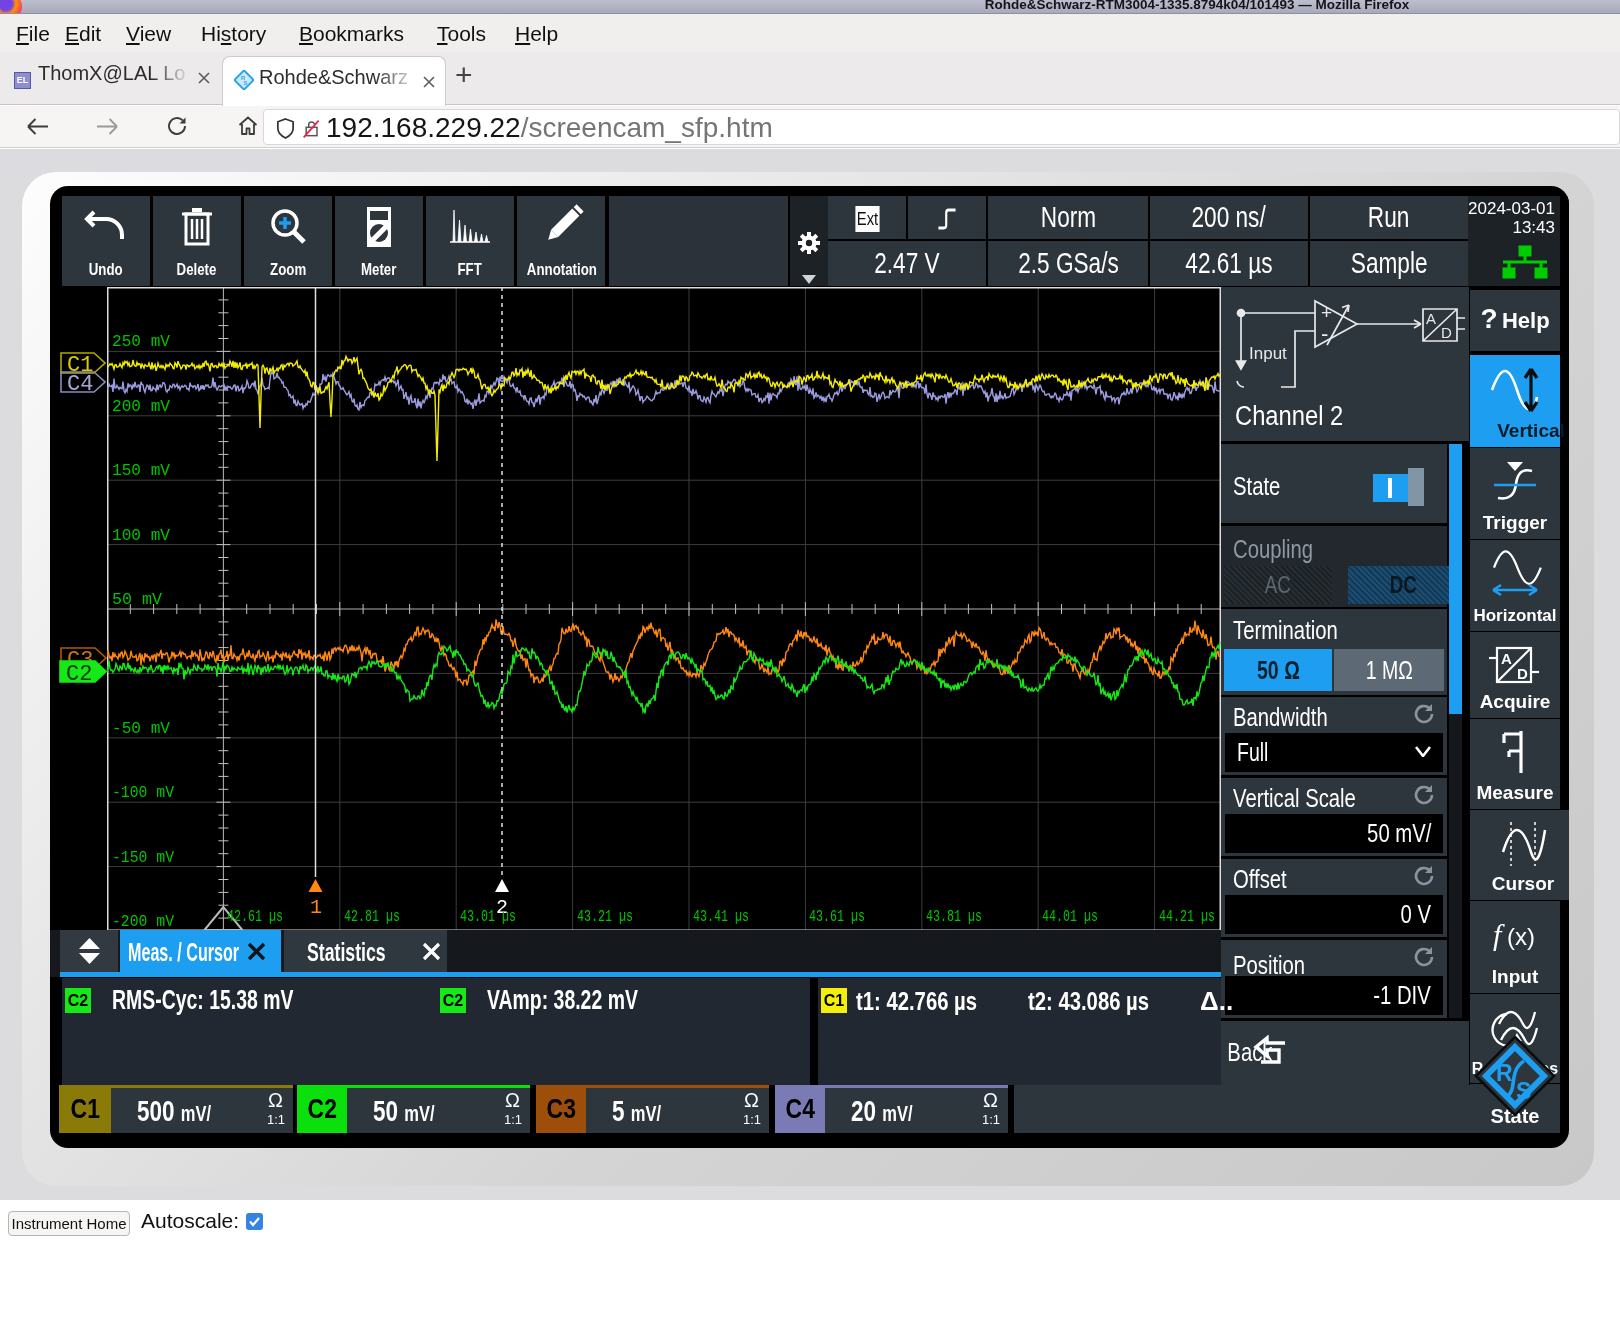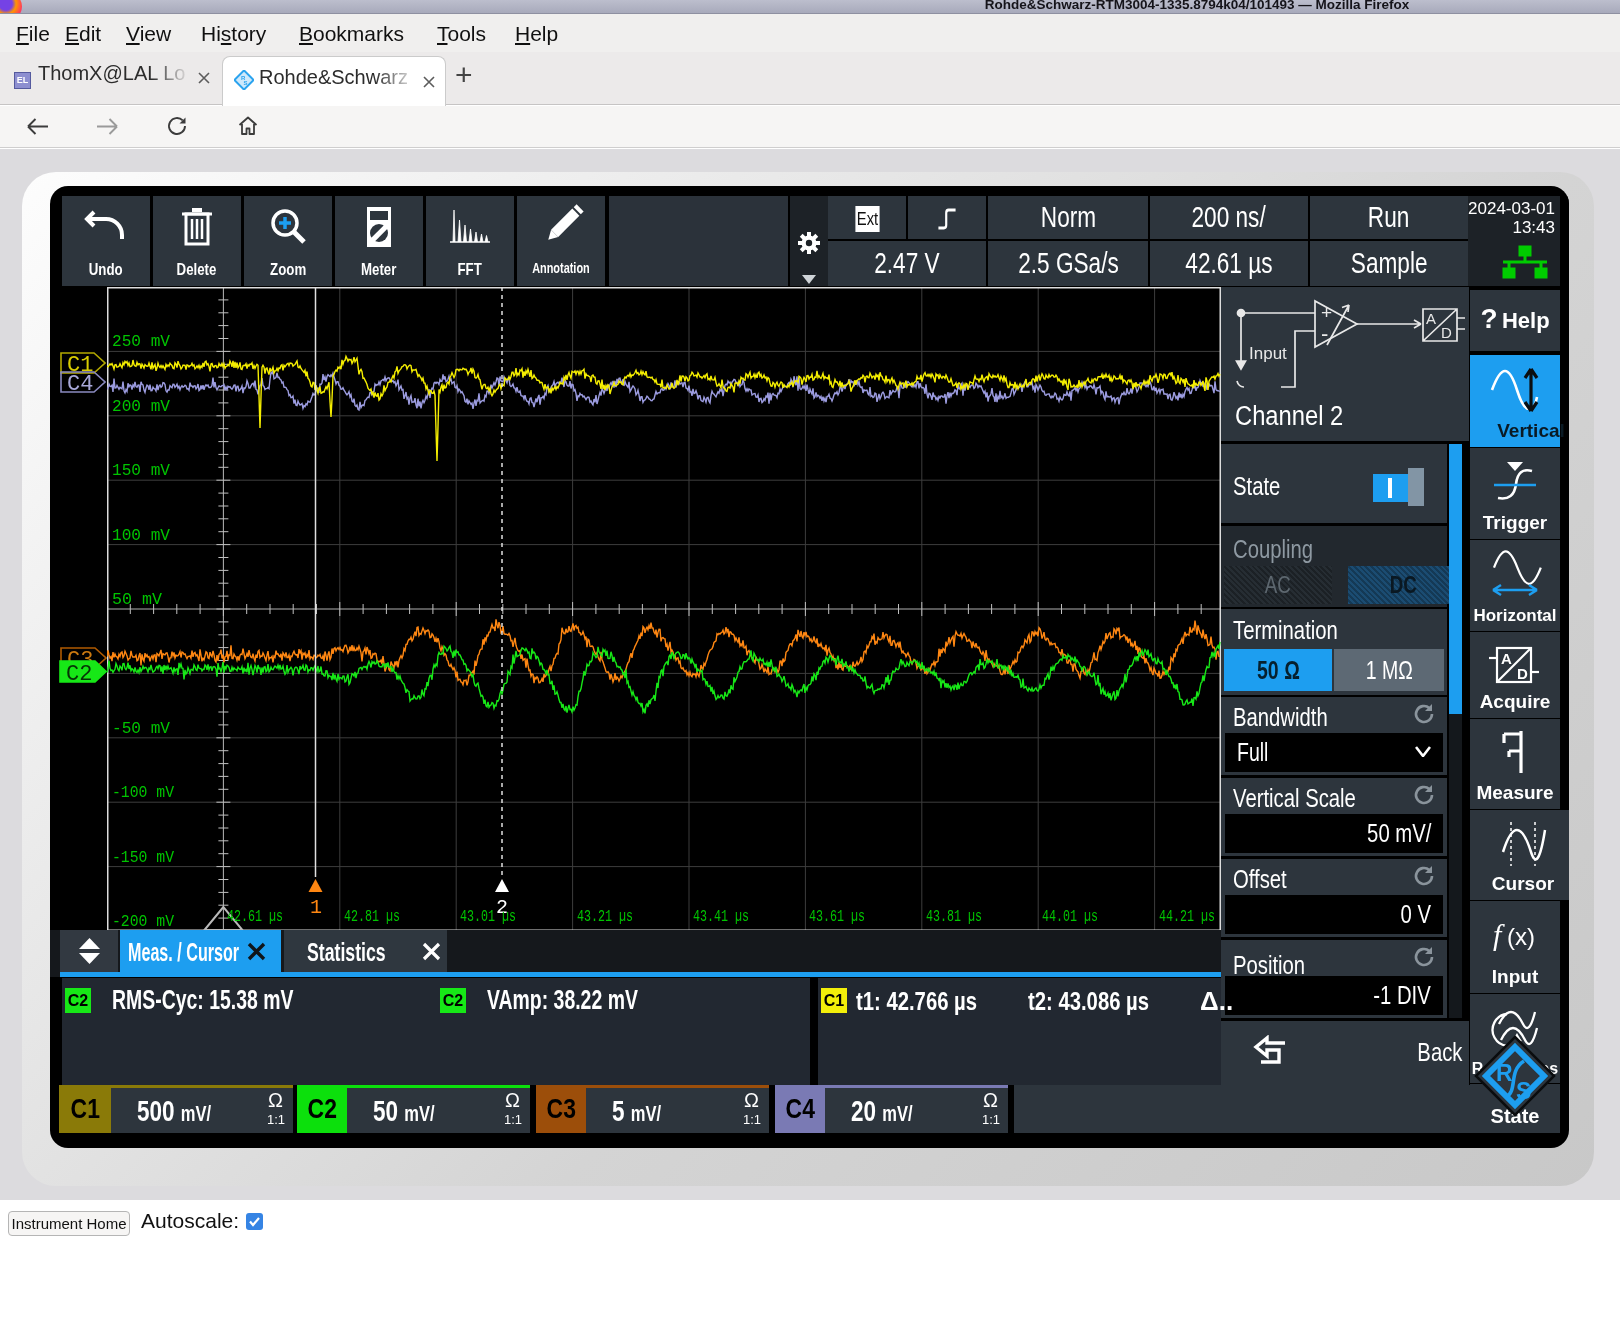--- a/index.html
+++ b/index.html
@@ -54,20 +54,31 @@
  <svg class="abs" style="left:95px;top:10px" width="25" height="21" viewBox="0 0 25 21">
       <path d="M2 10.5h20M22 10.5l-7.5-7.5M22 10.5l-7.5 7.5" stroke="#9a9a9a" stroke-width="1.9" fill="none"></path>
     </svg>
  <svg class="abs" style="left:166px;top:9px" width="22" height="22" viewBox="0 0 22 22">
       <path d="M19 11a8 8 0 1 1-2.3-5.6" stroke="#3c3c3c" stroke-width="1.9" fill="none"></path>
       <path d="M19.5 2.5v6h-6z" fill="#3c3c3c"></path>
     </svg>
  <svg class="abs" style="left:237px;top:9px" width="22" height="22" viewBox="0 0 22 22">
       <path d="M2.5 10L11 2.5l8.5 7.5M5 9v10h4.5v-5.5h3V19H17V9" stroke="#3c3c3c" stroke-width="1.8" fill="none" stroke-linejoin="round"></path>
     </svg>
+ <div class="abs" style="left:263px;top:3px;width:1357px;height:36px;background:#fff;border:1px solid #d8d8d8;border-radius:4px">
+  <svg class="abs" style="left:11px;top:7px" width="21" height="23" viewBox="0 0 22 24">
+        <path d="M11 2l8 3v7c0 5-4 8-8 10-4-2-8-5-8-10V5z" stroke="#333" stroke-width="1.8" fill="none"></path>
+      </svg>
+  <svg class="abs" style="left:38px;top:8px" width="20" height="22" viewBox="0 0 24 24">
+        <rect x="5" y="10" width="13" height="10" stroke="#555" stroke-width="1.8" fill="none"></rect>
+        <path d="M8 10V7a3.5 3.5 0 0 1 7 0" stroke="#555" stroke-width="1.8" fill="none"></path>
+        <path d="M2 22L20 2" stroke="#e22850" stroke-width="2.2"></path>
+      </svg>
+  <div class="abs" style="left:62px;top:2px;font-size:28px;color:#151515">192.168.229.22<span style="color:#757575">/screencam_sfp.htm</span></div>
+ </div>
 </div>
 
 <div class="abs" style="left:0;top:149px;width:1620px;height:1051px;background:#dcdbde"></div>
 
 <div class="abs" style="left:22px;top:172px;width:1572px;height:1014px;border-radius:34px;background:linear-gradient(135deg,#fdfdfd,#d4d4d4 60%,#c8c8c8)"></div>
 <div class="abs" style="left:50px;top:186px;width:1519px;height:962px;border-radius:18px;background:#000;overflow:hidden" id="scope">
 
 <div class="abs" style="left:12px;top:10px;width:1507px;height:90px">
  <div class="abs" style="left:0px;top:0;width:88px;height:90px;background:#2d353d">
         <div class="abs" style="left:50%;top:8px;transform:translateX(-50%)"><svg width="52" height="46" viewBox="0 0 52 46">
@@ -121,21 +132,21 @@
         <div class="abs" style="left:0;top:64px;width:100%;text-align:center;font-size:17px;font-weight:bold;color:#fff"><span class="cc">FFT</span></div>
       </div>
       <div class="abs" style="left:455px;top:0;width:88px;height:90px;background:#2d353d">
         <div class="abs" style="left:50%;top:8px;transform:translateX(-50%)"><svg width="52" height="46" viewBox="0 0 52 46">
             <g transform="rotate(45 26 23)">
               <rect x="21" y="2" width="10" height="30" fill="#fff"></rect>
               <rect x="21" y="-4" width="10" height="4" fill="#fff"></rect>
               <path d="M21 32 L26 41 L31 32 z" fill="#fff"></path>
             </g>
           </svg></div>
-        <div class="abs" style="left:0;top:64px;width:100%;text-align:center;font-size:14px;font-weight:bold;color:#fff"><span class="cc">Annotation</span></div>
+        <div class="abs" style="left:0;top:64px;width:100%;text-align:center;font-size:17px;font-weight:bold;color:#fff"><span class="cc">Annotation</span></div>
       </div>
  <div class="abs" style="left:547px;top:0;width:179px;height:90px;background:#2b323a"></div>
  <div class="abs" style="left:728px;top:0;width:38px;height:90px;background:#1d2227">
    <svg class="abs" style="left:8px;top:36px" width="22" height="22" viewBox="0 0 22 22">
           <g fill="#fff">
             <rect x="9" y="0" width="4" height="22"></rect>
             <rect x="0" y="9" width="22" height="4"></rect>
             <rect x="9" y="0" width="4" height="22" transform="rotate(45 11 11)"></rect>
             <rect x="9" y="0" width="4" height="22" transform="rotate(-45 11 11)"></rect>
             <circle cx="11" cy="11" r="7.5"></circle>
@@ -433,21 +444,21 @@
         </div>
  </div>
 
  <div class="abs" style="left:228px;top:157px;width:13px;height:574px;background:#14181c"></div>
  <div class="abs" style="left:228px;top:157px;width:13px;height:270px;background:#1d9ef0"></div>
 
  <div class="abs" style="left:0;top:734px;width:248px;height:64px;background:#2d353d">
    <svg class="abs" style="left:30px;top:14px" width="38" height="34" viewBox="0 0 38 34">
           <path d="M34 8 H16 V3 L5 12 L16 21 V15 H28 V27 H10" stroke="#fff" stroke-width="3.4" fill="none"></path>
         </svg>
-   <div class="abs" style="left:0;top:16px;width:100%;text-align:right;font-size:26px;color:#fff"><span class="cc">Back</span></div>
+   <div class="abs" style="left:0;top:16px;width:100%;text-align:left;font-size:26px;color:#fff"><span class="cc">Back</span></div>
  </div>
  <div class="abs" style="left:0;top:801px;width:248px;height:45px;background:#2d353d"></div>
 </div>
 
 <div class="abs" style="left:1420px;top:101px;width:90px;height:846px;background:#000;z-index:3">
  <div class="abs" style="left:0;top:3px;width:90px;height:61px;background:#2d353d;text-align:center;line-height:58px"><span style="font-size:28px;font-weight:bold;color:#fff">?</span> <span style="font-size:22px;font-weight:bold;color:#fff">Help</span></div>
  <div class="abs" style="left:0;top:68px;width:90px;height:92px;background:#1d9ef0">
         <div class="abs" style="left:50%;top:6px;transform:translateX(-50%)"><svg width="62" height="58" viewBox="0 0 62 58">
             <path d="M8 29 q7-19 13-19 t12 19 12 19 8-12" stroke="#fff" stroke-width="2.6" fill="none"></path>
             <path d="M47 8 v42 M47 8 l-6 9 M47 8 l6 9 M47 50 l-6-9 M47 50 l6-9" stroke="#0b0e10" stroke-width="3.2" fill="none"></path>

